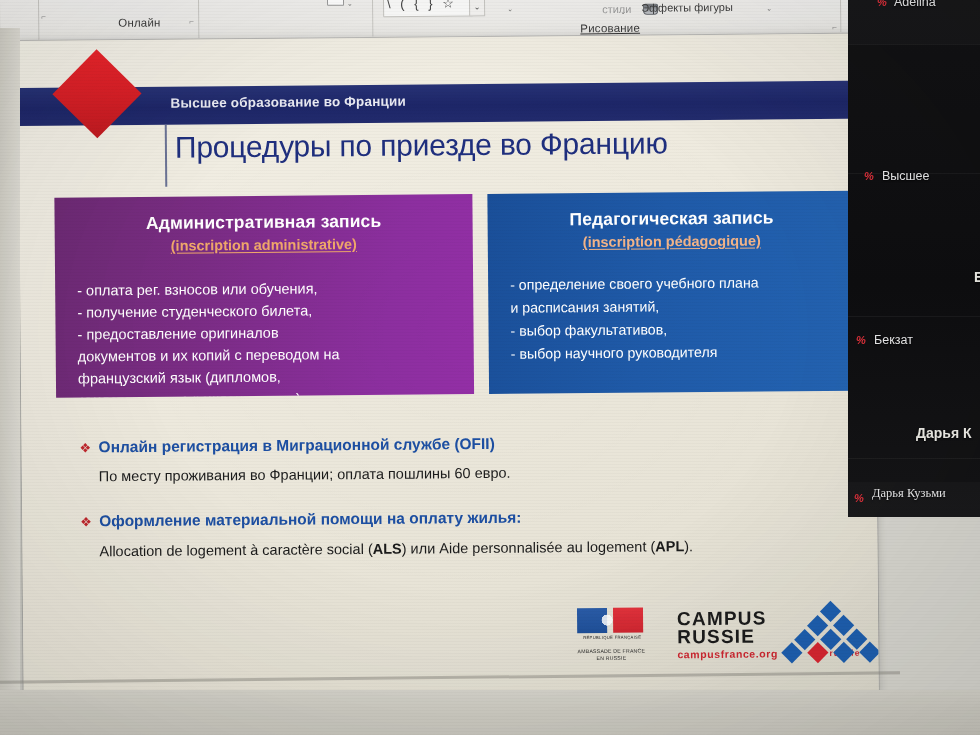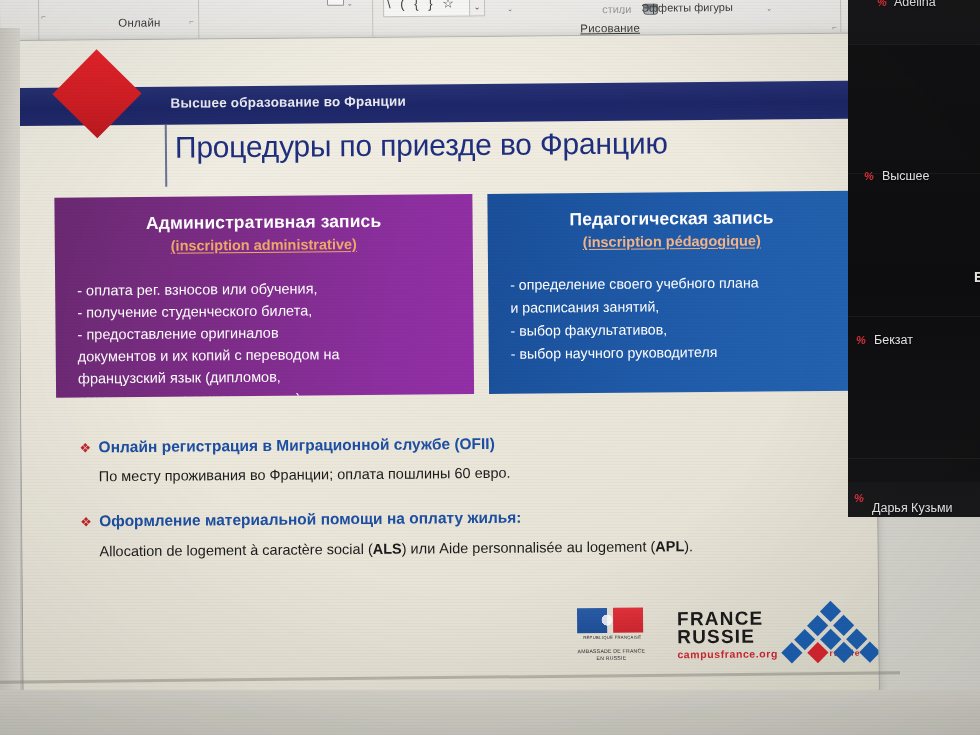--- a/index.html
+++ b/index.html
@@ -289,21 +289,21 @@
           </div>
           <div class="emb-flag emb-red"></div>
           <div class="emb-rf">RÉPUBLIQUE FRANÇAISE</div>
           <div class="emb-title">
             <div>AMBASSADE DE FRANCE</div>
             <div>EN RUSSIE</div>
           </div>
         </div>
 
         <div id="campus">
-          <div class="cf-line" id="cf-campus">FRANCE</div>
+          <div class="cf-line" id="cf-campus">CAMPUS</div>
           <div class="cf-line" id="cf-france">RUSSIE</div>
           <div id="cf-url">campusfrance.org</div>
           <div id="cf-russie">russie</div>
 
           <div class="cf-dia" style="left:146px;top:-2px;"></div>
           <div class="cf-dia" style="left:133px;top:12px;"></div>
           <div class="cf-dia" style="left:159px;top:12px;"></div>
           <div class="cf-dia" style="left:120px;top:26px;"></div>
           <div class="cf-dia" style="left:146px;top:26px;"></div>
           <div class="cf-dia" style="left:172px;top:26px;"></div>
@@ -342,22 +342,25 @@
 
     <div class="ztile" style="top:250px;height:44px;">
       <div class="zname big" style="left:126px;top:19px;">Б</div>
     </div>
 
     <div class="ztile" style="top:318px;height:44px;">
       <div class="zmute" style="left:8px;top:16px;">%</div>
       <div class="zname" style="left:26px;top:15px;">Бекзат</div>
     </div>
 
+    <div class="ztile" style="top:410px;height:44px;">
+      <div class="zname big" style="left:68px;top:15px;">Дарья К</div>
+    </div>
 
     <div class="ztile" style="top:482px;height:35px;">
       <div class="zmute" style="left:6px;top:10px;">%</div>
-      <div class="zname" style="left:24px;top:19px;">Дарья Кузьми</div>
+      <div class="zname" style="left:24px;top:4px;font-family:Liberation Serif, serif;">Дарья Кузьми</div>
     </div>
   </div>
 
   <div id="grain"></div>
   <div id="scanlines"></div>
 </div>
 
 </body></html>

